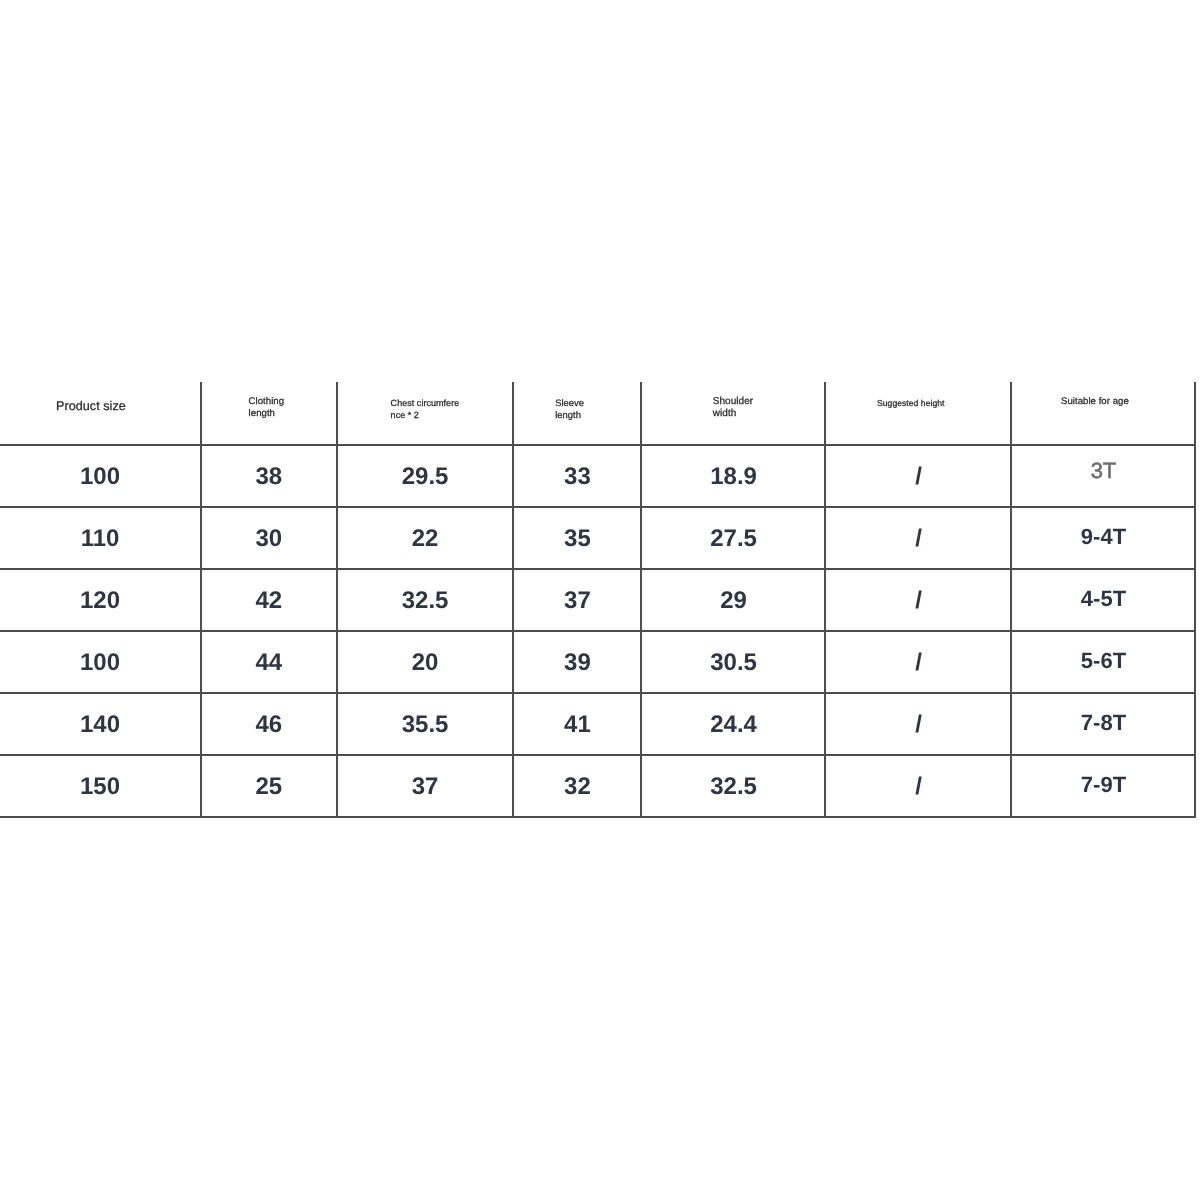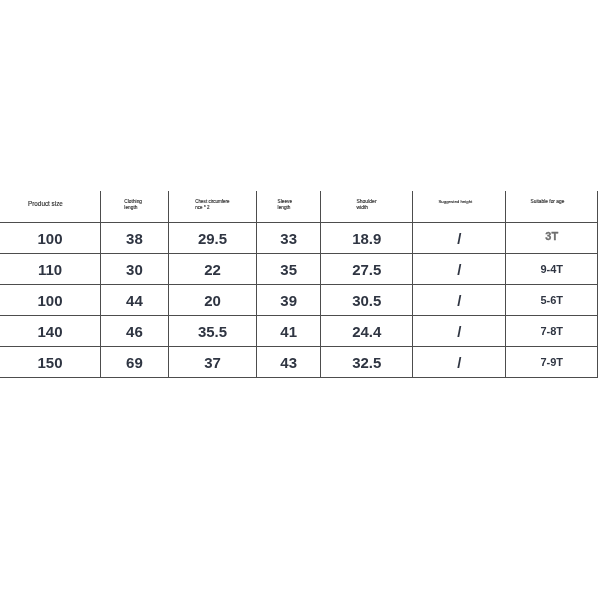--- a/index.html
+++ b/index.html
@@ -47,29 +47,29 @@
     padding: 0;
     vertical-align: middle;
   }
 
   tr.head-row td {
     height: 31.6px;
     position: relative;
   }
   tr.data-row td {
     height: 30px;
-    font-size: 15px;
+    font-size: 12px;
     font-weight: bold;
     color: #2f3542;
     text-align: center;
     font-family: "Liberation Sans", sans-serif;
   }
   tr.data-row td.age { font-size: 11px; }
   tr.data-row td.age-first {
-    font-weight: 700;
+    font-weight: 400;
     color: #6e6e6e;
     font-size: 11px;
     line-height: 0;
     -webkit-text-stroke: 0.3px #6e6e6e;
   }
   tr.data-row td.age-first span {
     position: relative;
     top: -2.5px;
     line-height: normal;
     display: inline-block;
@@ -148,41 +148,50 @@
       <tr class="data-row">
         <td>110</td>
         <td>30</td>
         <td>22</td>
         <td>35</td>
         <td>27.5</td>
         <td>/</td>
         <td class="age">9-4T</td>
       </tr>
       <tr class="data-row">
+        <td>120</td>
+        <td>42</td>
+        <td>32.5</td>
+        <td>37</td>
+        <td>29</td>
+        <td>/</td>
+        <td class="age">4-5T</td>
+      </tr>
+      <tr class="data-row">
         <td>100</td>
         <td>44</td>
         <td>20</td>
         <td>39</td>
         <td>30.5</td>
         <td>/</td>
         <td class="age">5-6T</td>
       </tr>
       <tr class="data-row">
         <td>140</td>
         <td>46</td>
         <td>35.5</td>
         <td>41</td>
         <td>24.4</td>
         <td>/</td>
         <td class="age">7-8T</td>
       </tr>
       <tr class="data-row">
         <td>150</td>
-        <td>69</td>
+        <td>25</td>
         <td>37</td>
-        <td>43</td>
+        <td>32</td>
         <td>32.5</td>
         <td>/</td>
         <td class="age">7-9T</td>
       </tr>
     </tbody>
   </table>
 </div>
 
 </body></html>

